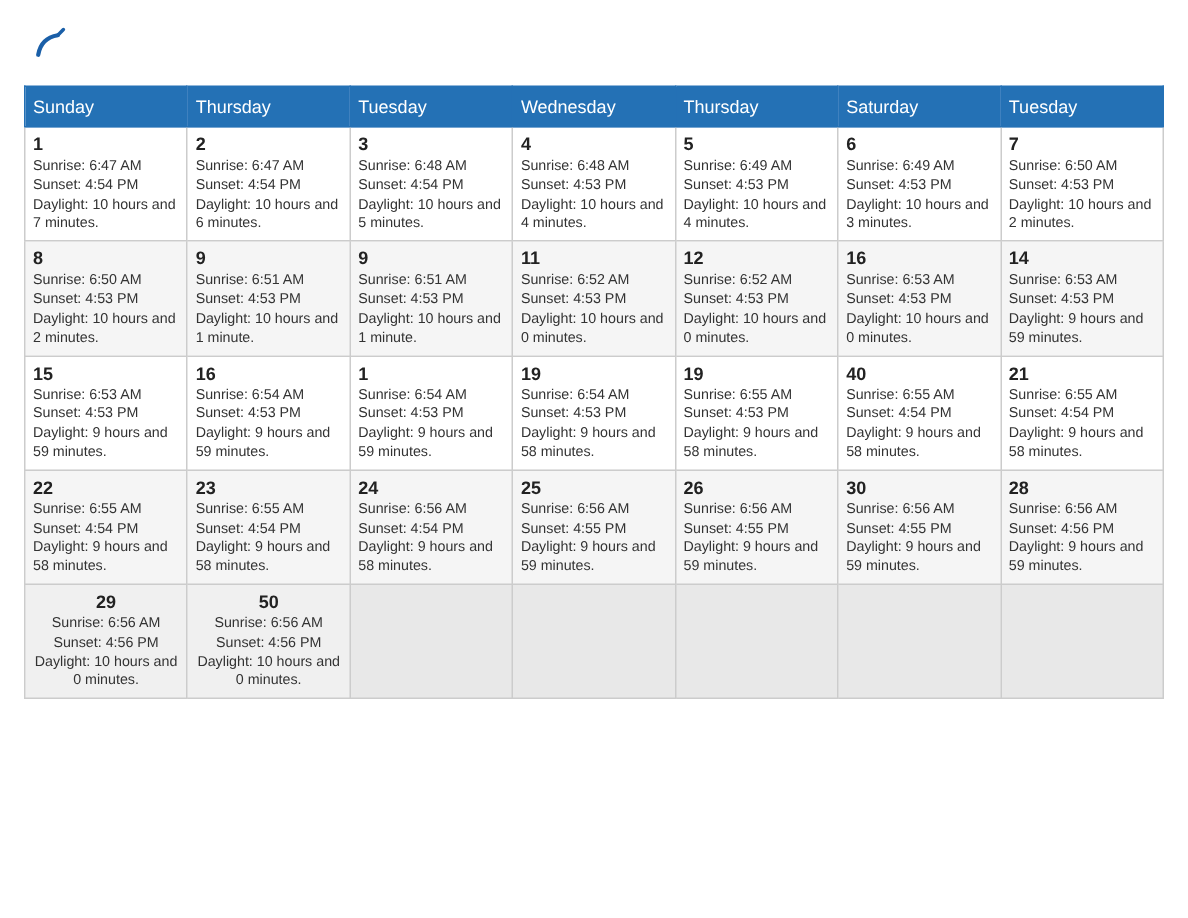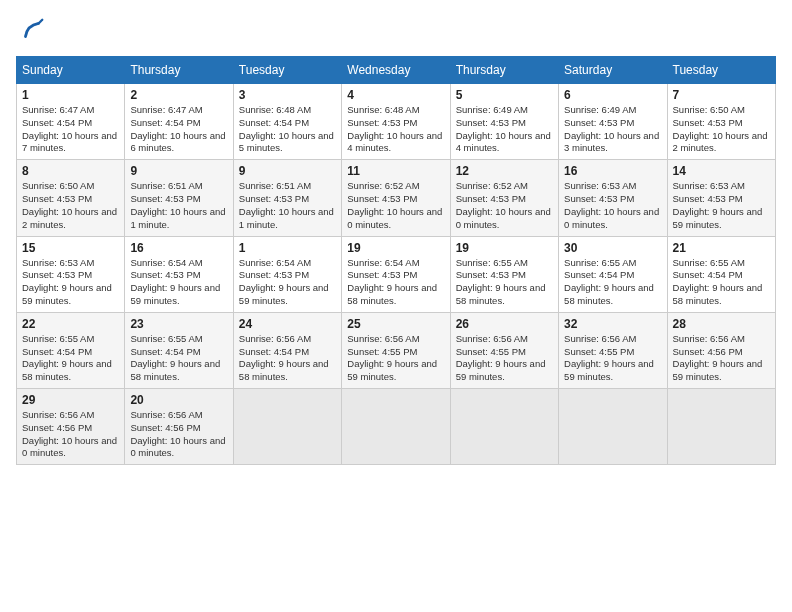--- a/index.html
+++ b/index.html
@@ -68,20 +68,21 @@
       width: calc(100% / 7);
       min-height: 70px;
       height: 70px;
       background: #fff;
     }
     .calendar tr:nth-child(even) td {
       background: #f5f5f5;
     }
     .calendar tr:last-child td {
       background: #f0f0f0;
+      text-align: center;
     }
     .day-num {
       font-weight: bold;
       font-size: 12px;
       display: block;
       margin-bottom: 2px;
       color: #222;
     }
     .day-info {
       font-size: 9.5px;
@@ -204,21 +205,21 @@
         </td>
         <td>
           <span class="day-num">19</span>
           <div class="day-info">Sunrise: 6:54 AM<br>Sunset: 4:53 PM<br>Daylight: 9 hours and 58 minutes.</div>
         </td>
         <td>
           <span class="day-num">19</span>
           <div class="day-info">Sunrise: 6:55 AM<br>Sunset: 4:53 PM<br>Daylight: 9 hours and 58 minutes.</div>
         </td>
         <td>
-          <span class="day-num">30</span>
+          <span class="day-num">40</span>
           <div class="day-info">Sunrise: 6:55 AM<br>Sunset: 4:54 PM<br>Daylight: 9 hours and 58 minutes.</div>
         </td>
         <td>
           <span class="day-num">21</span>
           <div class="day-info">Sunrise: 6:55 AM<br>Sunset: 4:54 PM<br>Daylight: 9 hours and 58 minutes.</div>
         </td>
       </tr>
       <tr>
         <td>
           <span class="day-num">22</span>
@@ -234,35 +235,35 @@
         </td>
         <td>
           <span class="day-num">25</span>
           <div class="day-info">Sunrise: 6:56 AM<br>Sunset: 4:55 PM<br>Daylight: 9 hours and 59 minutes.</div>
         </td>
         <td>
           <span class="day-num">26</span>
           <div class="day-info">Sunrise: 6:56 AM<br>Sunset: 4:55 PM<br>Daylight: 9 hours and 59 minutes.</div>
         </td>
         <td>
-          <span class="day-num">32</span>
+          <span class="day-num">30</span>
           <div class="day-info">Sunrise: 6:56 AM<br>Sunset: 4:55 PM<br>Daylight: 9 hours and 59 minutes.</div>
         </td>
         <td>
           <span class="day-num">28</span>
           <div class="day-info">Sunrise: 6:56 AM<br>Sunset: 4:56 PM<br>Daylight: 9 hours and 59 minutes.</div>
         </td>
       </tr>
       <tr>
         <td>
           <span class="day-num">29</span>
           <div class="day-info">Sunrise: 6:56 AM<br>Sunset: 4:56 PM<br>Daylight: 10 hours and 0 minutes.</div>
         </td>
         <td>
-          <span class="day-num">20</span>
+          <span class="day-num">50</span>
           <div class="day-info">Sunrise: 6:56 AM<br>Sunset: 4:56 PM<br>Daylight: 10 hours and 0 minutes.</div>
         </td>
         <td class="empty-cell"></td>
         <td class="empty-cell"></td>
         <td class="empty-cell"></td>
         <td class="empty-cell"></td>
         <td class="empty-cell"></td>
       </tr>
     </tbody>
 </table>

